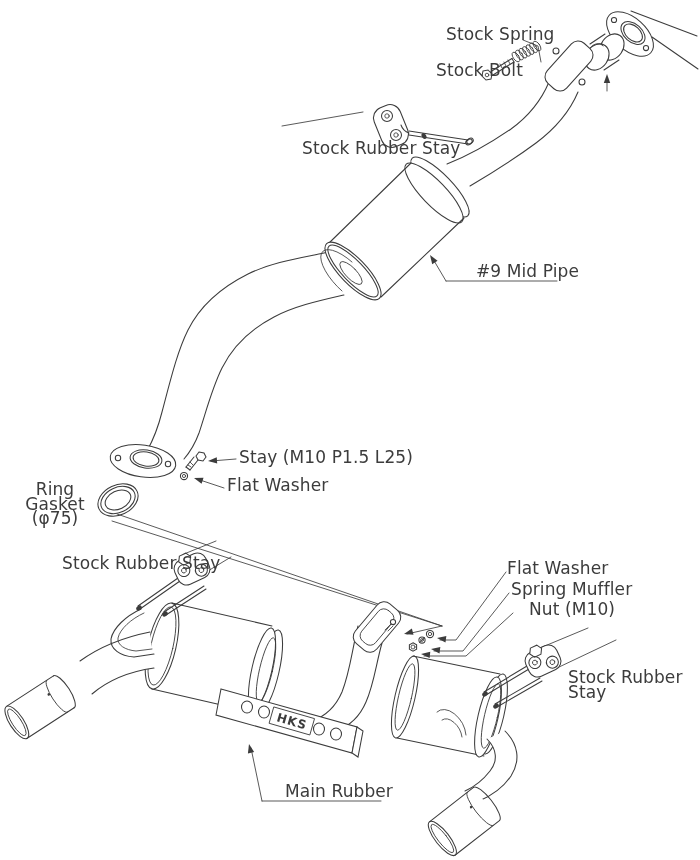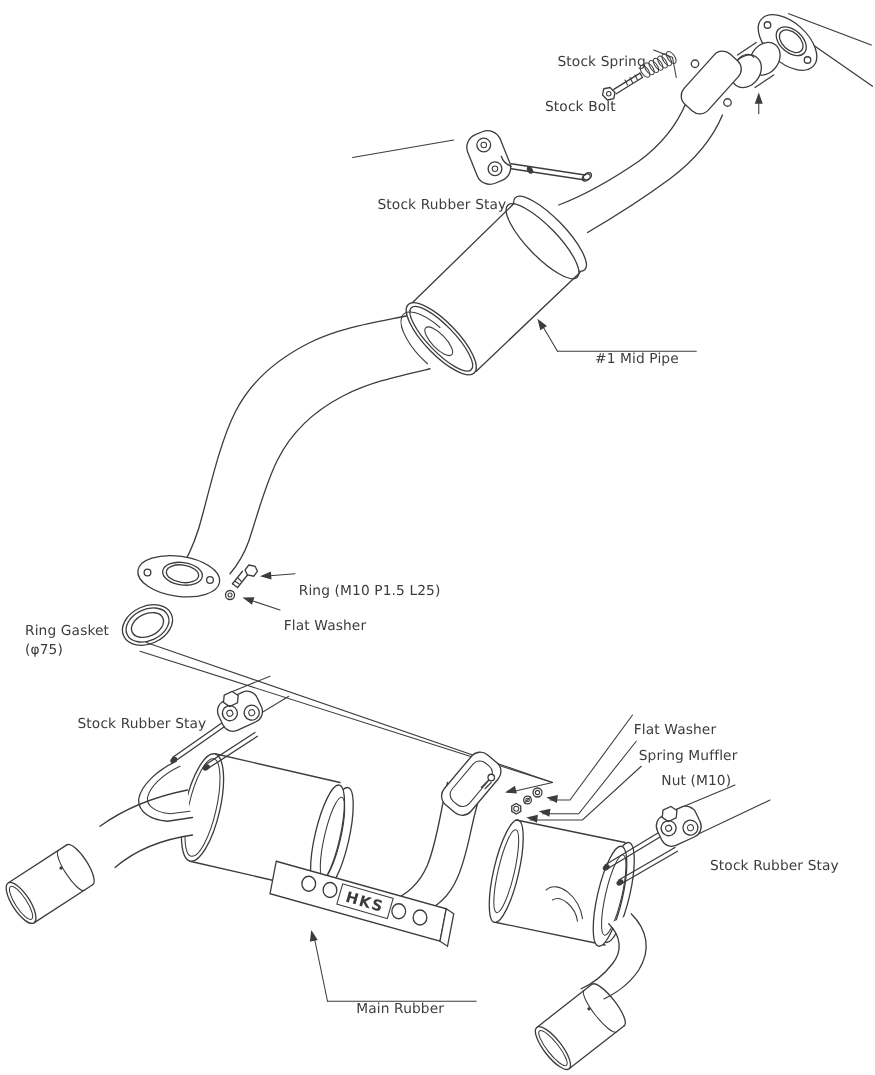--- a/index.html
+++ b/index.html
@@ -1,21 +1,21 @@
 <!DOCTYPE html>
 <html><head>
 <meta charset="utf-8">
 <style>
   html,body{margin:0;padding:0;background:#fff;}
   #stage{position:relative;width:700px;height:860px;background:#fff;overflow:hidden;
          font-family:"DejaVu Sans","Liberation Sans",sans-serif;}
   #art{position:absolute;left:0;top:0;}
-  .lbl{position:absolute;font-size:11px;line-height:14.5px;color:#3c3c3c;
-       white-space:pre-line;letter-spacing:0.1px;margin-top:16px;}
-  .lbl.center{}
+  .lbl{position:absolute;font-size:17px;line-height:14.5px;color:#3c3c3c;
+       white-space:pre-line;letter-spacing:0.1px;}
+  .lbl.center{text-align:center;}
   svg .ln{fill:none;stroke:#3c3c3c;stroke-width:1.05;stroke-linecap:round;stroke-linejoin:round;}
   svg .thin{fill:none;stroke:#3c3c3c;stroke-width:0.85;stroke-linecap:round;}
   svg .wfill{fill:#ffffff;stroke:none;}
   svg .wln{fill:#ffffff;stroke:#3c3c3c;stroke-width:1.05;}
   svg .dark{fill:#3c3c3c;stroke:none;}
 </style>
 </head>
 <body>
 
 <div id="stage">
@@ -316,22 +316,22 @@
 
     <line class="thin" x1="262" y1="801" x2="381" y2="801"></line>
     <line class="thin" x1="262" y1="801" x2="251" y2="748"></line>
     <path class="dark" d="M0,0L9,3.2L9,-3.2Z" transform="translate(249,744) rotate(77)"></path>
   </g>
 </svg>
 
 <div class="lbl" style="left:446px;top:27px">Stock Spring</div>
 <div class="lbl" style="left:436px;top:63px">Stock Bolt</div>
 <div class="lbl" style="left:302px;top:141px">Stock Rubber Stay</div>
-<div class="lbl" style="left:476px;top:264px">#1 Mid Pipe</div>
-<div class="lbl" style="left:239px;top:450px">Ring (M10 P1.5 L25)</div>
+<div class="lbl" style="left:476px;top:264px">#9 Mid Pipe</div>
+<div class="lbl" style="left:239px;top:450px">Stay (M10 P1.5 L25)</div>
 <div class="lbl" style="left:227px;top:478px">Flat Washer</div>
 <div class="lbl center" style="left:20px;top:482px;width:70px">Ring Gasket
 (φ75)</div>
 <div class="lbl" style="left:62px;top:556px">Stock Rubber Stay</div>
 <div class="lbl" style="left:507px;top:561px">Flat Washer</div>
 <div class="lbl" style="left:511px;top:582px">Spring Muffler</div>
 <div class="lbl" style="left:529px;top:602px">Nut (M10)</div>
 <div class="lbl" style="left:568px;top:670px">Stock Rubber Stay</div>
 <div class="lbl" style="left:285px;top:784px">Main Rubber</div>
 

